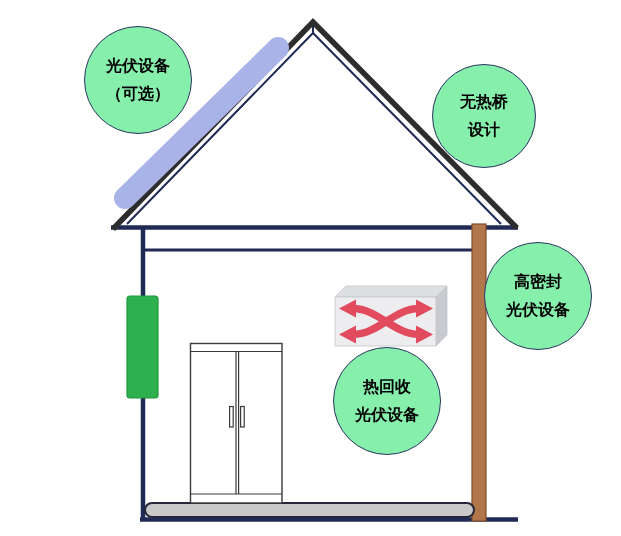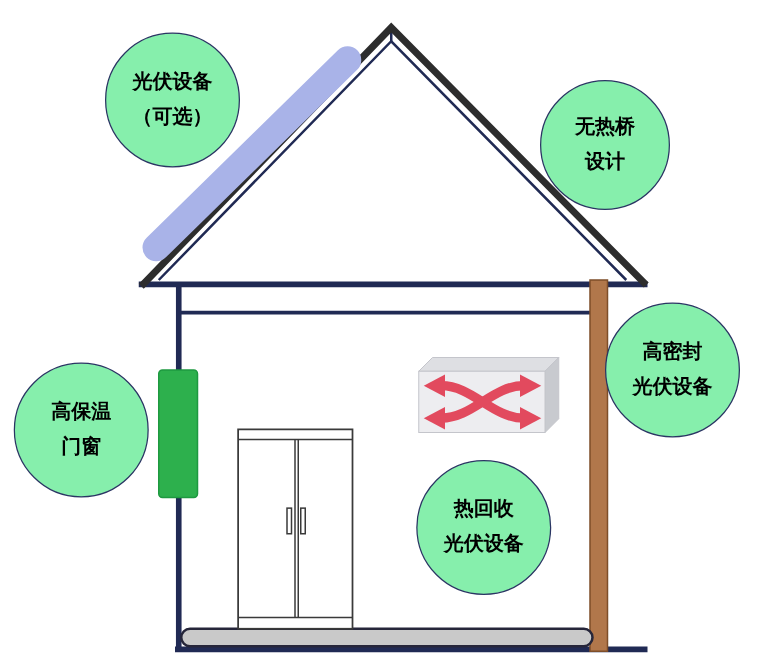--- a/index.html
+++ b/index.html
@@ -92,23 +92,19 @@
   <div class="bubble" style="left:432px;top:64px;width:104px;height:104px;">
     <span>无热桥</span>
     <span>设计</span>
   </div>
 
   <div class="bubble" style="left:484px;top:242px;width:108px;height:108px;">
     <span>高密封</span>
     <span>光伏设备</span>
   </div>
 
-  <div class="bubble" style="left:11px;top:290px;width:108px;height:108px;">
-    <span>高保温</span>
-    <span>门窗</span>
-  </div>
 
-  <div class="bubble" style="left:333px;top:347px;width:108px;height:108px;margin-top:21px;">
+  <div class="bubble" style="left:333px;top:347px;width:108px;height:108px;">
     <span>热回收</span>
     <span>光伏设备</span>
   </div>
 
 </div>
 
 </body></html>

